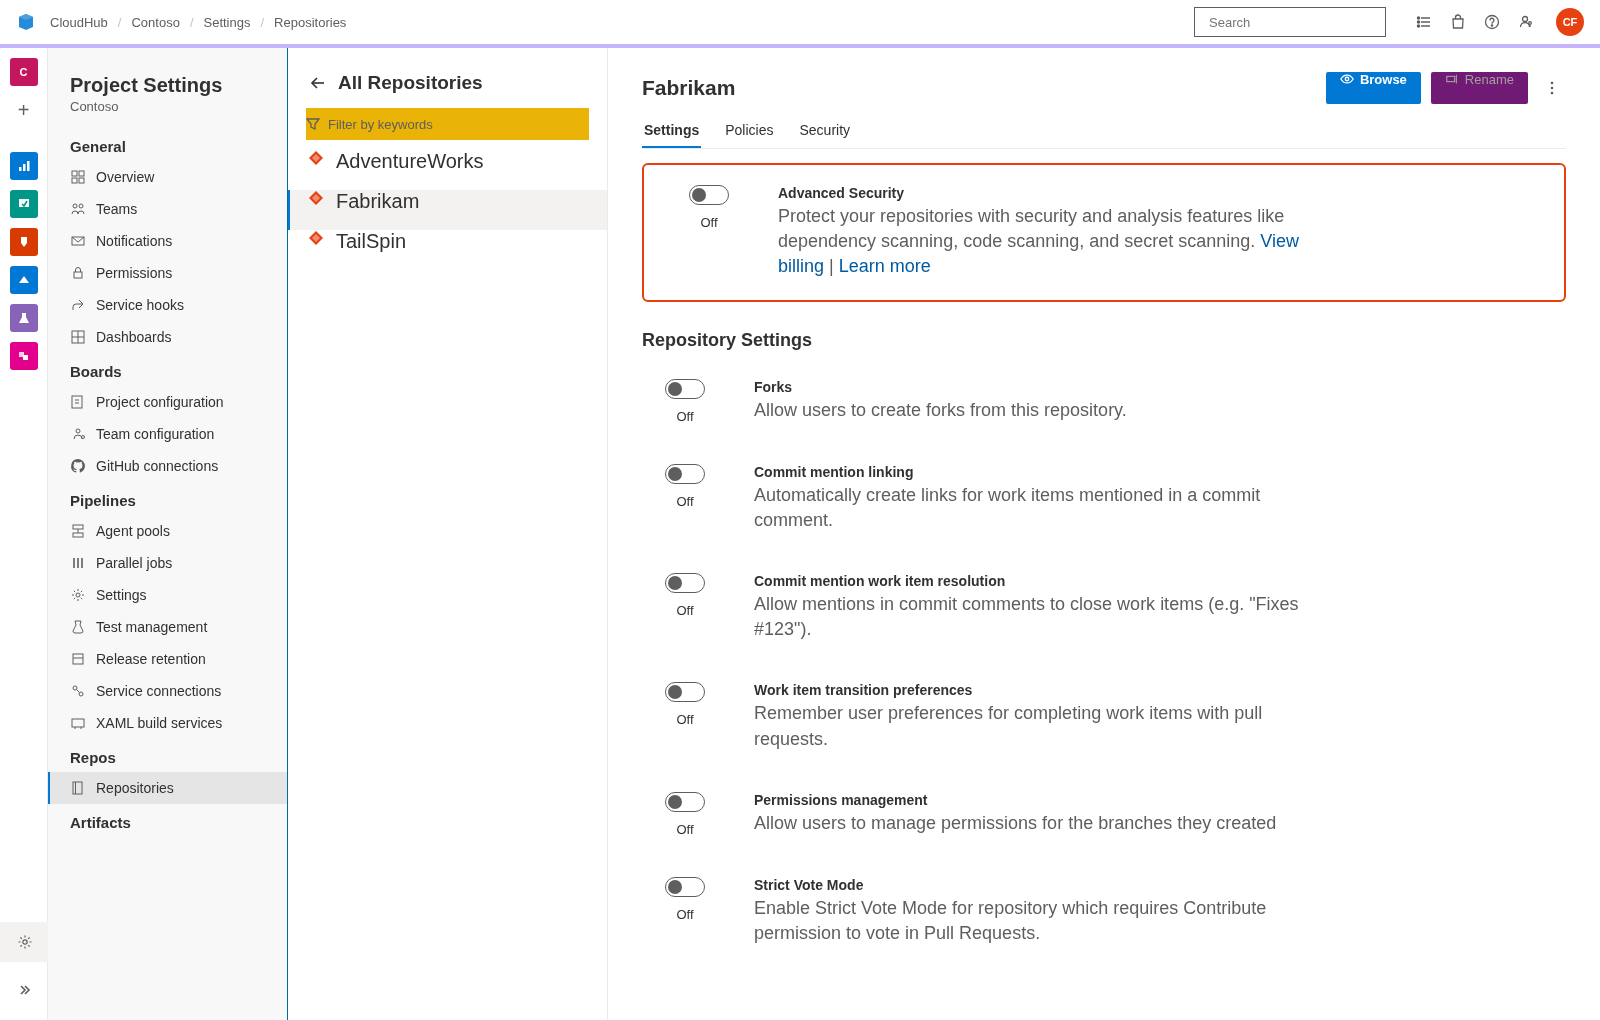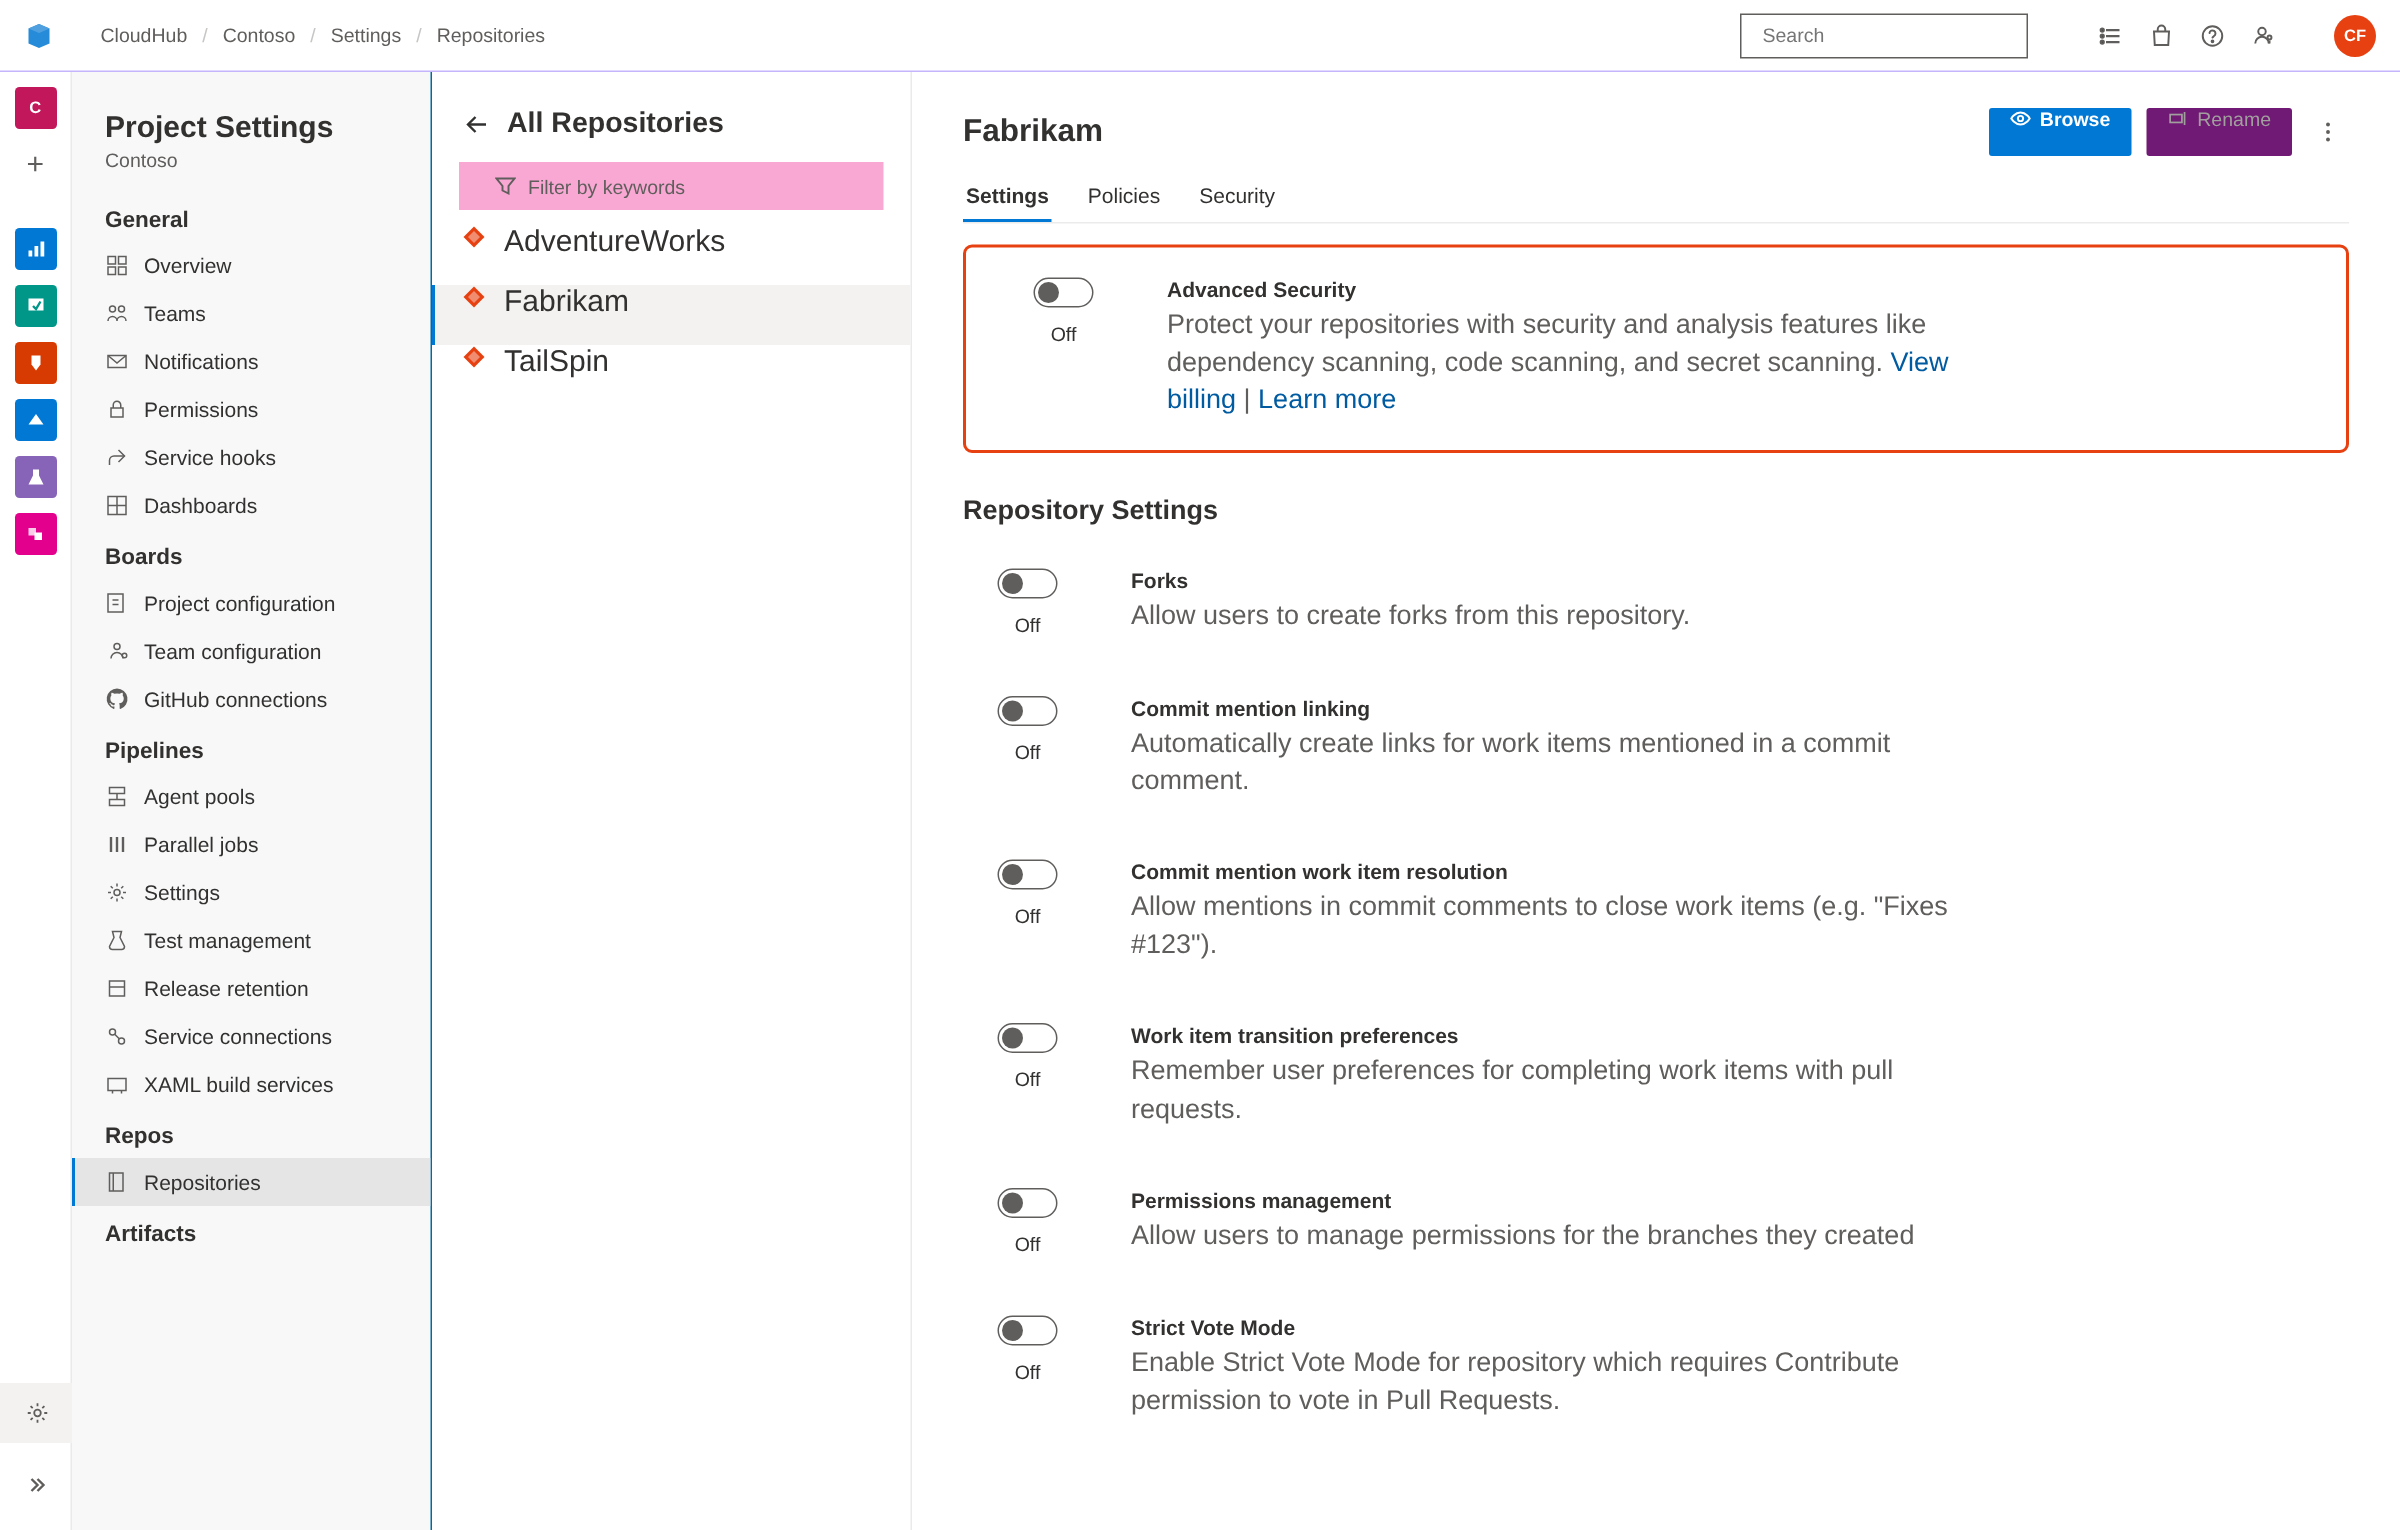--- a/index.html
+++ b/index.html
@@ -1,21 +1,21 @@
 <!DOCTYPE html>
 <html><head>
 <meta charset="utf-8">
 <style>
   * { box-sizing: border-box; margin: 0; padding: 0; }
   html, body { height: 100%; font-family: "Segoe UI", -apple-system, sans-serif; font-size: 14px; color: #323130; background: #fff; overflow: hidden; }
   a { color: #005ba1; text-decoration: none; }
 
   .app { display: flex; flex-direction: column; height: 100%; }
 
-  .topbar { display: flex; align-items: center; height: 48px; padding: 0 16px; border-bottom: 1px solid #c4b5fd; gap: 25px; }
+  .topbar { display: flex; align-items: center; height: 48px; padding: 0 16px; border-bottom: 4px solid #c4b5fd; gap: 8px; }
   .logo-box { width: 20px; height: 20px; display: flex; align-items: center; justify-content: center; }
   .breadcrumbs { display: flex; align-items: center; gap: 10px; color: #605e5c; font-size: 13px; margin-left: 6px; }
   .breadcrumbs .sep { color: #c8c6c4; }
   .top-spacer { flex: 1; }
   .search-box { display: flex; align-items: center; border: 1px solid #605e5c; width: 192px; height: 30px; padding: 0 8px; gap: 6px; }
   .search-box input { border: none; outline: none; font-size: 13px; flex: 1; background: transparent; }
   .top-icons { display: flex; align-items: center; gap: 18px; margin: 0 14px 0 22px; color: #605e5c; }
   .top-icons svg { cursor: pointer; }
   .avatar-circle { width: 28px; height: 28px; border-radius: 50%; background: #e74112; color: #fff; display: flex; align-items: center; justify-content: center; font-size: 11px; font-weight: 600; cursor: pointer; }
 
@@ -40,21 +40,21 @@
   .panel-settings h1 { font-size: 20px; font-weight: 600; padding: 0 22px; }
   .panel-settings .proj { padding: 2px 22px 14px; font-size:13px; color:#605e5c; }
   .sect-head { font-size: 15px; font-weight: 600; padding: 10px 22px 6px; }
   .nav-item { display:flex; align-items:center; gap:10px; height:32px; padding:0 22px; font-size:14px; color:#323130; cursor:pointer; }
   .nav-item svg { width:16px; height:16px; flex-shrink:0; }
   .nav-item.active { background:#e5e5e5; border-left:2px solid #0078d4; padding-left:20px; }
 
   .panel-repos { width: 320px; background:#fff; border-right:1px solid #eaeaea; display:flex; flex-direction:column; }
   .repos-head { display:flex; align-items:center; gap:12px; padding: 24px 22px 12px; }
   .repos-head h2 { font-size:19px; font-weight:600; }
-  .repos-filter { margin: 2px 18px 10px; background:#f9a8d4; display:flex; align-items:center; height:32px; padding:0 24px; gap:8px; color:#605e5c; font-size:13px;}
+  .repos-filter { margin: 2px 18px 10px; background:#eab308; display:flex; align-items:center; height:32px; padding:0 0; gap:8px; color:#605e5c; font-size:13px;}
   .repo-item { display:flex; align-items:flex-start; gap:12px; height:40px; padding:0 20px; cursor:pointer; font-size:20px; }
   .repo-item.selected { background:#f3f2f1; border-left:2px solid #0078d4; padding-left:18px;}
   .repo-diamond { width:16px;height:16px; }
 
   .panel-main { flex:1; background:#fff; overflow-y:auto; padding: 24px 34px; }
   .main-head { display:flex; align-items:center; gap:10px; }
   .main-head h2 { font-size:21px; font-weight:600; flex:1;}
   .btn { display:inline-flex; gap:6px; height:32px; padding:0 14px; font-size:13px; border:none; cursor:pointer; border-radius:2px;}
   .btn-primary{ background:#0078d4; color:#fff; font-weight:600;}
   .btn-muted{ background:#701a75; color:#a19f9d;}

